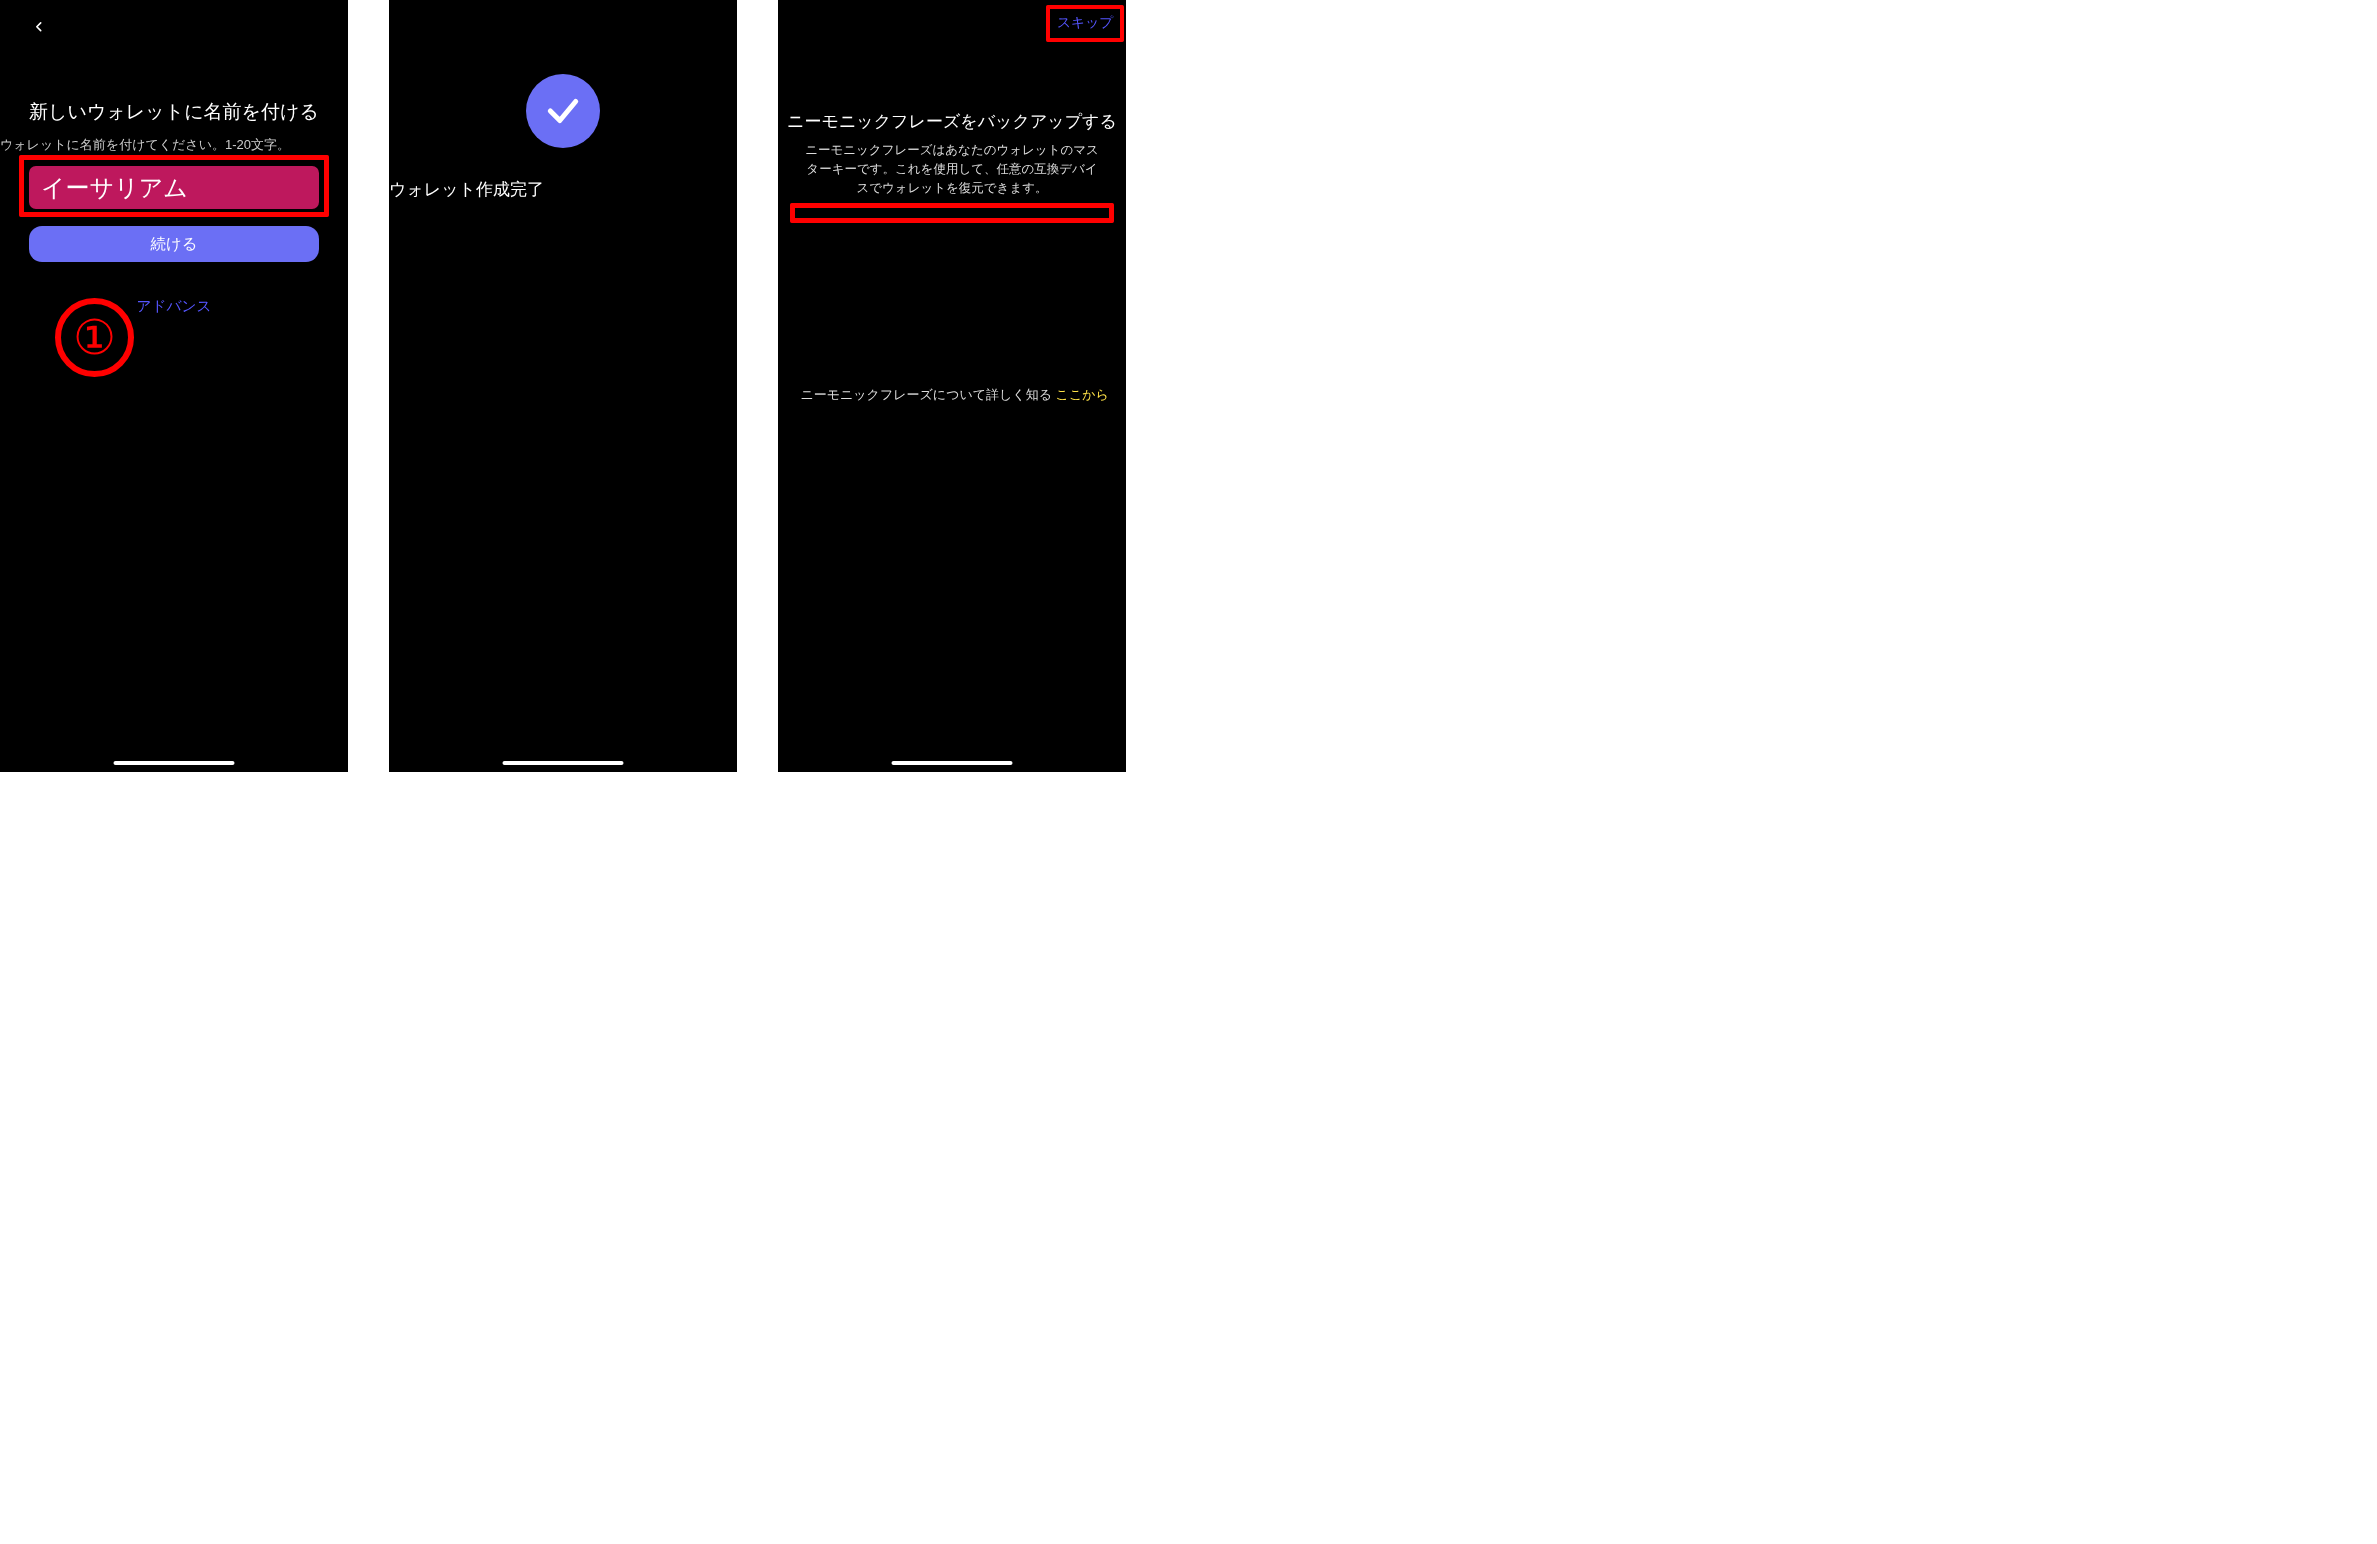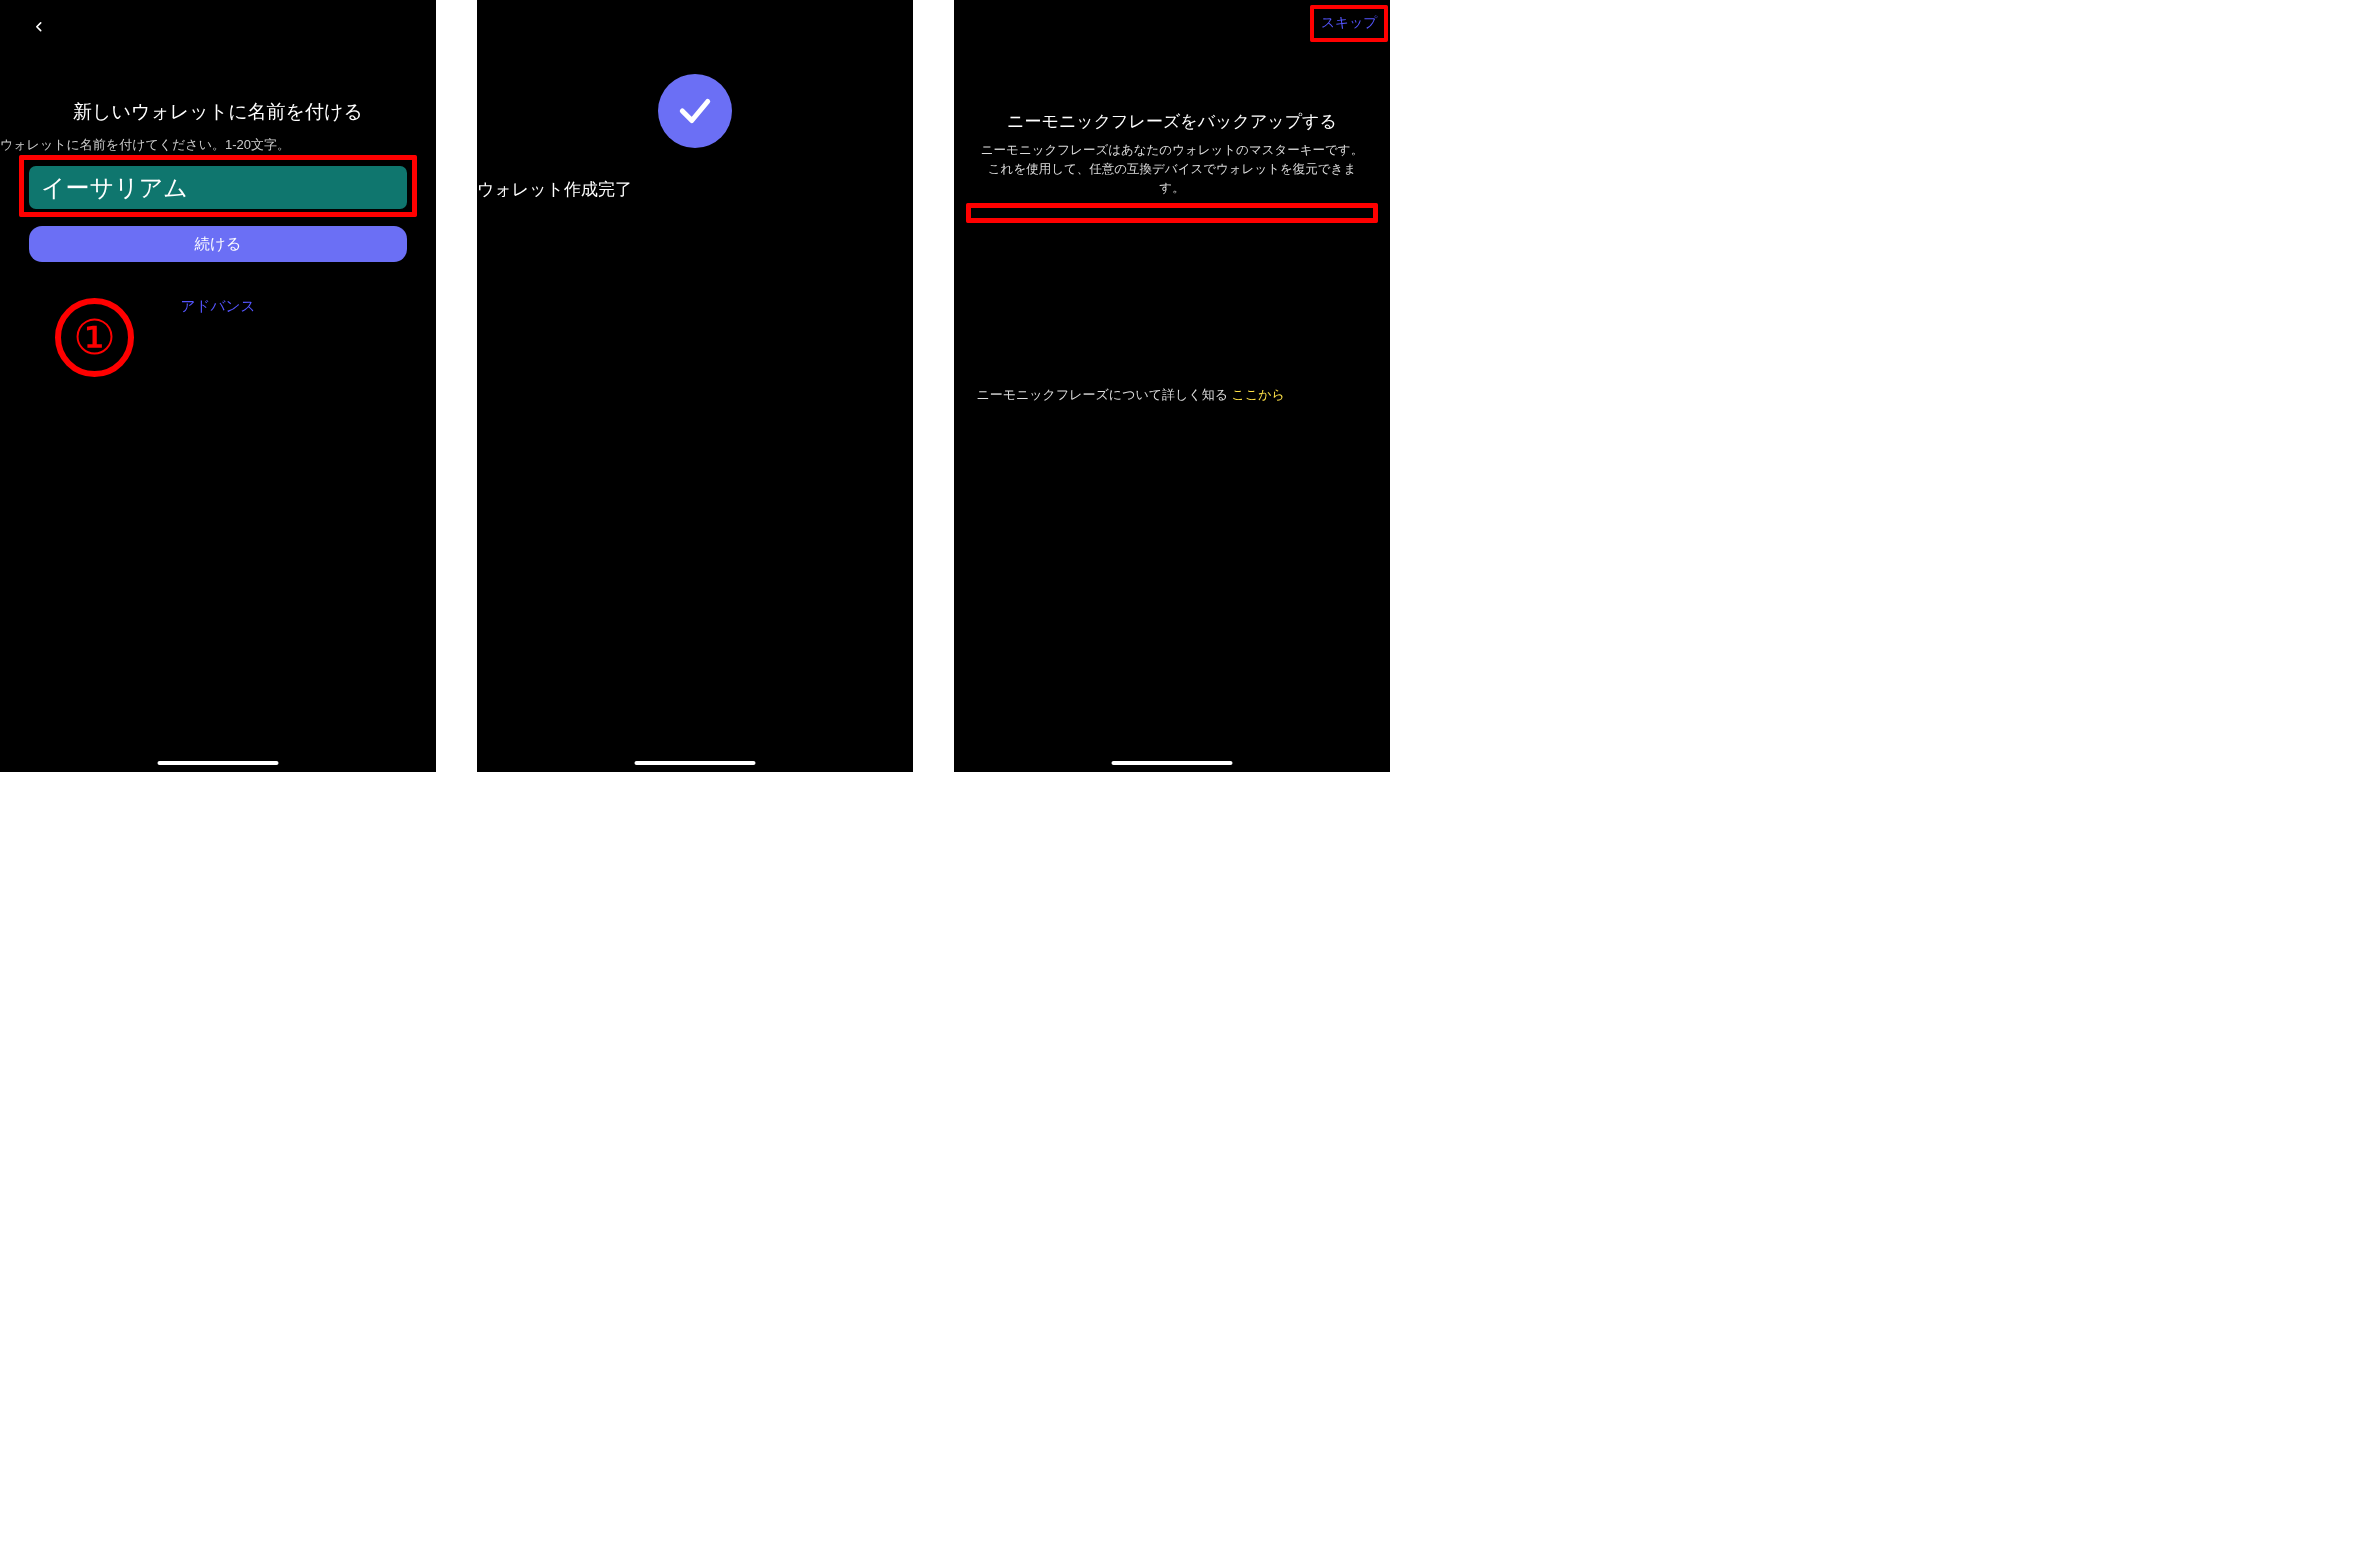--- a/index.html
+++ b/index.html
@@ -5,21 +5,21 @@
   * { box-sizing: border-box; margin: 0; padding: 0; }
   body {
     background: #fff;
     font-family: -apple-system, BlinkMacSystemFont, "Segoe UI", sans-serif;
     display: flex;
     gap: 41px;
     padding: 0;
     justify-content: flex-start;
   }
   .phone {
-    width: 436px;
+    width: 348px;
     height: 772px;
     background: #000;
     border-radius: 0;
     position: relative;
     color: #fff;
     overflow: hidden;
   }
   
   .back-chevron {
     position: absolute;
@@ -55,21 +55,21 @@
     border: 5.2px solid #ff0000;
     background: transparent;
     border-radius: 1.7px;
   }
   .s1-input {
     position: absolute;
     top: 166px;
     left: 29px;
     right: 29px;
     height: 43px;
-    background: #0f766e;
+    background: #be185d;
     border-radius: 6.9px;
     display: flex;
     align-items: center;
     padding: 0 12px;
     font-size: 24px;
     color: #fff;
   }
   .s1-continue {
     position: absolute;
     top: 226px;

